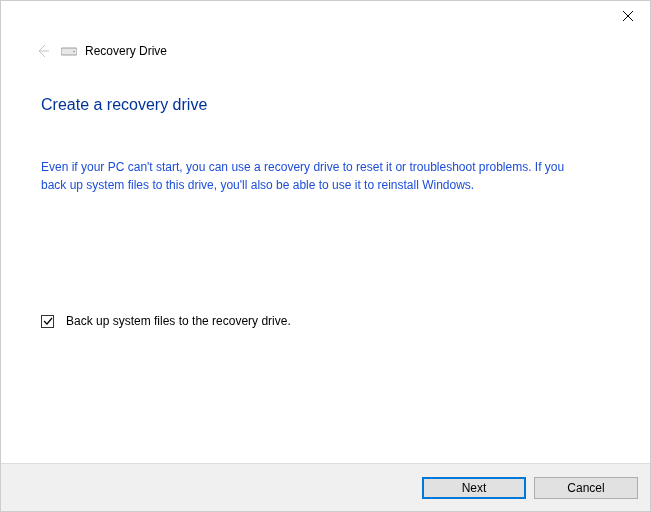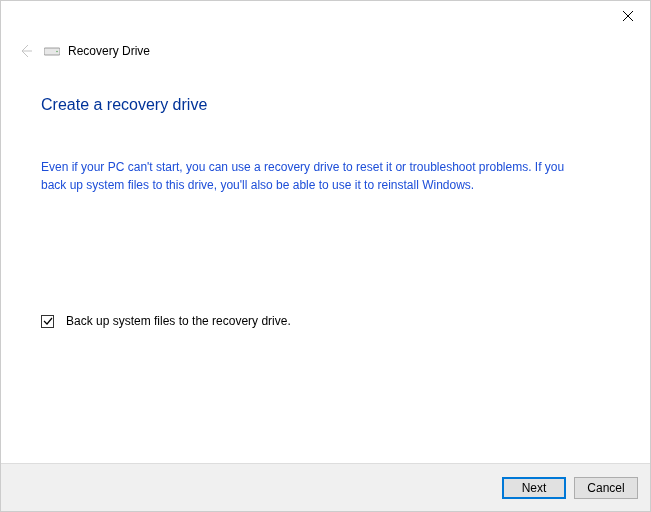--- a/index.html
+++ b/index.html
@@ -31,21 +31,21 @@
       justify-content: center;
       cursor: pointer;
     }
     .close-btn svg {
       width: 10px;
       height: 10px;
     }
     .header-row {
       display: flex;
       align-items: center;
-      padding: 10px 15px;
+      padding: 10px 32px;
       gap: 8px;
     }
     .back-arrow {
       width: 20px;
       height: 20px;
       display: flex;
       align-items: center;
       justify-content: center;
       cursor: pointer;
       opacity: 0.5;
@@ -113,21 +113,21 @@
       height: 48px;
       border-top: 1px solid #ddd;
       background: #f0f0f0;
       display: flex;
       align-items: center;
       justify-content: flex-end;
       padding: 0 12px;
       gap: 8px;
     }
     .btn {
-      width: 64px;
+      width: 104px;
       height: 22px;
       font-size: 12px;
       font-family: inherit;
       border: 1px solid #adadad;
       background: #e1e1e1;
       cursor: pointer;
       display: flex;
       align-items: center;
       justify-content: center;
     }

